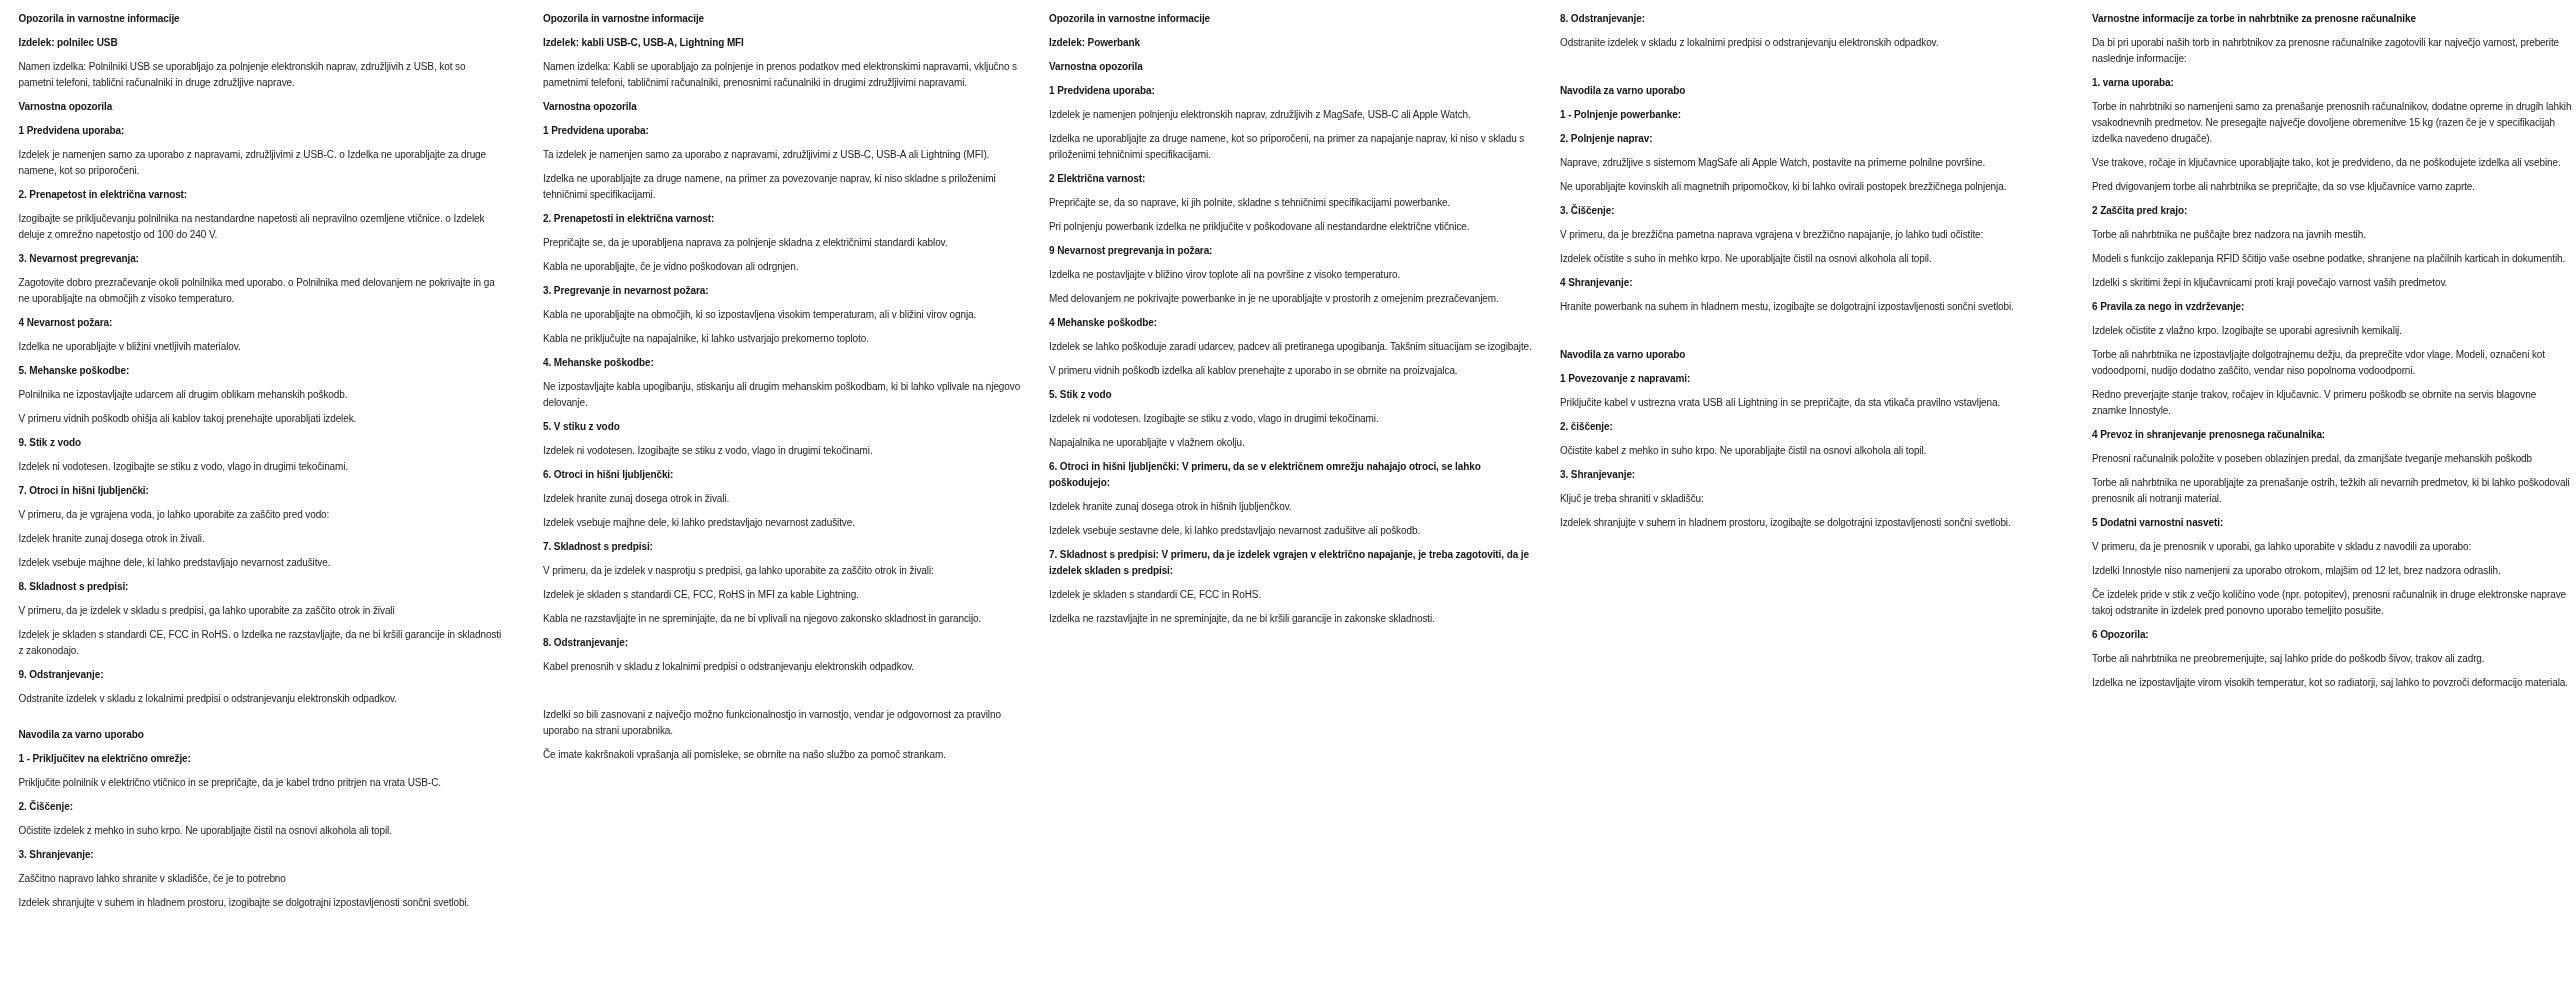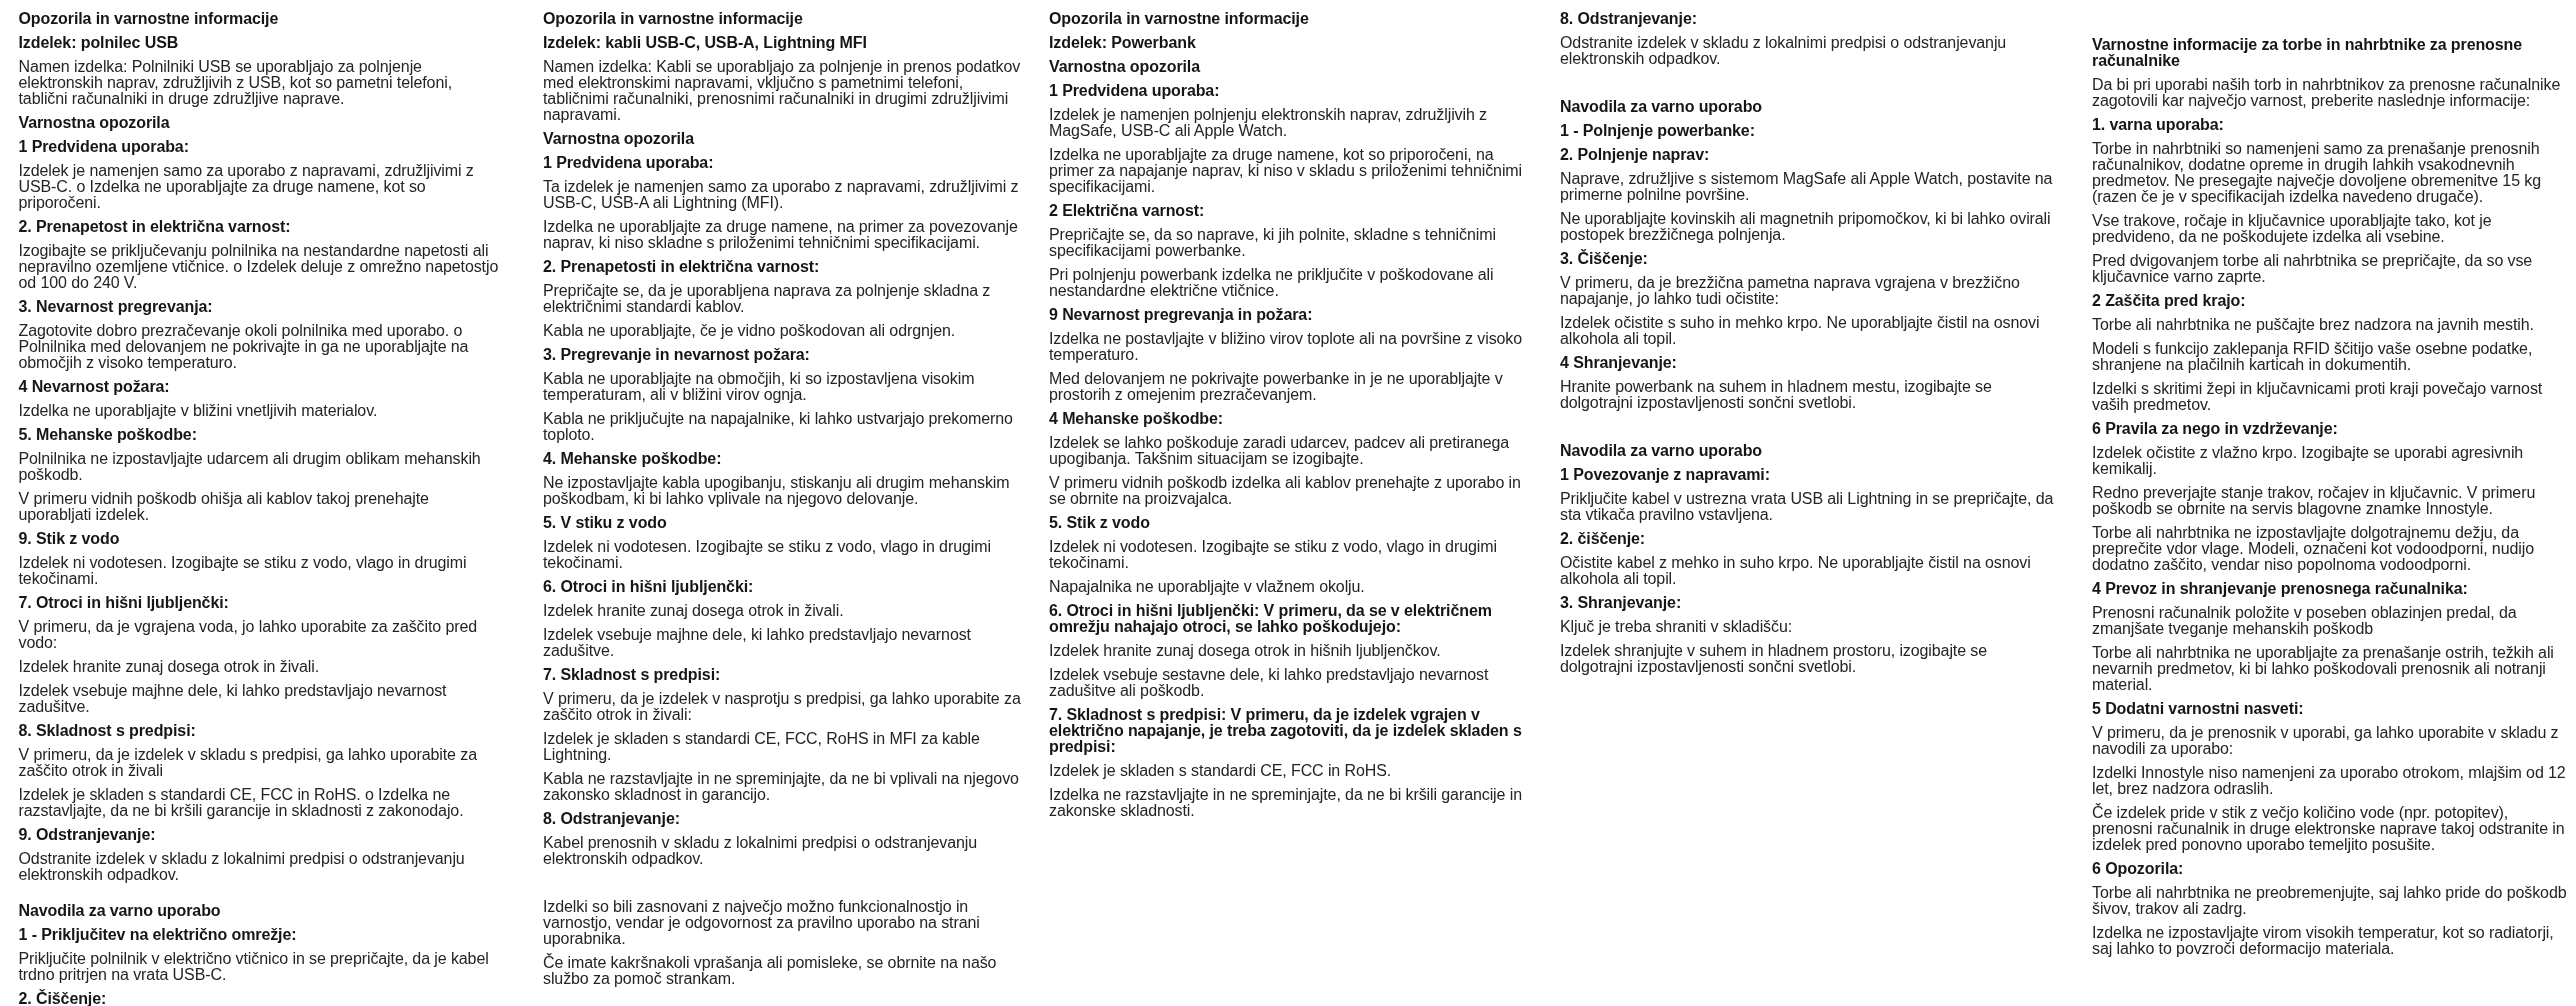--- a/index.html
+++ b/index.html
@@ -9,21 +9,21 @@
     width: 2576px;
     height: 1006px;
     overflow: hidden;
   }
   #doc {
     position: relative;
     width: 2112px;
     height: 1006px;
     background: #ffffff;
     font-family: "Liberation Sans", "DejaVu Sans", sans-serif;
-    font-size: 16px;
+    font-size: 10px;
     line-height: 16px;
     color: #242424;
     letter-spacing: -0.1px;
   }
   .col {
     position: absolute;
     top: 11.3px;
   }
   .col .h {
     font-weight: 700;
@@ -150,35 +150,35 @@
       <div class="gap" style="height: 24px;"></div>
       <div class="h">Navodila za varno uporabo</div>
       <div class="h">1 Povezovanje z napravami:</div>
       <p class="p">Priključite kabel v ustrezna vrata USB ali Lightning in se prepričajte, da sta vtikača pravilno vstavljena.</p>
       <div class="h">2. čiščenje:</div>
       <p class="p">Očistite kabel z mehko in suho krpo. Ne uporabljajte čistil na osnovi alkohola ali topil.</p>
       <div class="h">3. Shranjevanje:</div>
       <p class="p">Ključ je treba shraniti v skladišču:</p>
       <p class="p">Izdelek shranjujte v suhem in hladnem prostoru, izogibajte se dolgotrajni izpostavljenosti sončni svetlobi.</p>
     </div>
-    <div class="col" style="left: 2092px; width: 481px; margin-top: 26px;">
+    <div class="col" style="left: 2092px; width: 481px;">
       <div class="h">Varnostne informacije za torbe in nahrbtnike za prenosne računalnike</div>
       <p class="p">Da bi pri uporabi naših torb in nahrbtnikov za prenosne računalnike zagotovili kar največjo varnost, preberite naslednje informacije:</p>
       <div class="h">1. varna uporaba:</div>
       <p class="p">Torbe in nahrbtniki so namenjeni samo za prenašanje prenosnih računalnikov, dodatne opreme in drugih lahkih vsakodnevnih predmetov. Ne presegajte največje dovoljene obremenitve 15 kg (razen če je v specifikacijah izdelka navedeno drugače).</p>
       <p class="p">Vse trakove, ročaje in ključavnice uporabljajte tako, kot je predvideno, da ne poškodujete izdelka ali vsebine.</p>
       <p class="p">Pred dvigovanjem torbe ali nahrbtnika se prepričajte, da so vse ključavnice varno zaprte.</p>
       <div class="h">2 Zaščita pred krajo:</div>
       <p class="p">Torbe ali nahrbtnika ne puščajte brez nadzora na javnih mestih.</p>
       <p class="p">Modeli s funkcijo zaklepanja RFID ščitijo vaše osebne podatke, shranjene na plačilnih karticah in dokumentih.</p>
       <p class="p">Izdelki s skritimi žepi in ključavnicami proti kraji povečajo varnost vaših predmetov.</p>
       <div class="h">6 Pravila za nego in vzdrževanje:</div>
       <p class="p">Izdelek očistite z vlažno krpo. Izogibajte se uporabi agresivnih kemikalij.</p>
+      <p class="p">Torbe ali nahrbtnika ne izpostavljajte dolgotrajnemu dežju, da preprečite vdor vlage. Modeli, označeni kot vodoodporni, nudijo dodatno zaščito, vendar niso popolnoma vodoodporni.</p>
       <p class="p">Redno preverjajte stanje trakov, ročajev in ključavnic. V primeru poškodb se obrnite na servis blagovne znamke Innostyle.</p>
-      <p class="p">Torbe ali nahrbtnika ne izpostavljajte dolgotrajnemu dežju, da preprečite vdor vlage. Modeli, označeni kot vodoodporni, nudijo dodatno zaščito, vendar niso popolnoma vodoodporni.</p>
       <div class="h">4 Prevoz in shranjevanje prenosnega računalnika:</div>
       <p class="p">Prenosni računalnik položite v poseben oblazinjen predal, da zmanjšate tveganje mehanskih poškodb</p>
       <p class="p">Torbe ali nahrbtnika ne uporabljajte za prenašanje ostrih, težkih ali nevarnih predmetov, ki bi lahko poškodovali prenosnik ali notranji material.</p>
       <div class="h">5 Dodatni varnostni nasveti:</div>
       <p class="p">V primeru, da je prenosnik v uporabi, ga lahko uporabite v skladu z navodili za uporabo:</p>
       <p class="p">Izdelki Innostyle niso namenjeni za uporabo otrokom, mlajšim od 12 let, brez nadzora odraslih.</p>
       <p class="p">Če izdelek pride v stik z večjo količino vode (npr. potopitev), prenosni računalnik in druge elektronske naprave takoj odstranite in izdelek pred ponovno uporabo temeljito posušite.</p>
       <div class="h">6 Opozorila:</div>
       <p class="p">Torbe ali nahrbtnika ne preobremenjujte, saj lahko pride do poškodb šivov, trakov ali zadrg.</p>
       <p class="p">Izdelka ne izpostavljajte virom visokih temperatur, kot so radiatorji, saj lahko to povzroči deformacijo materiala.</p>

